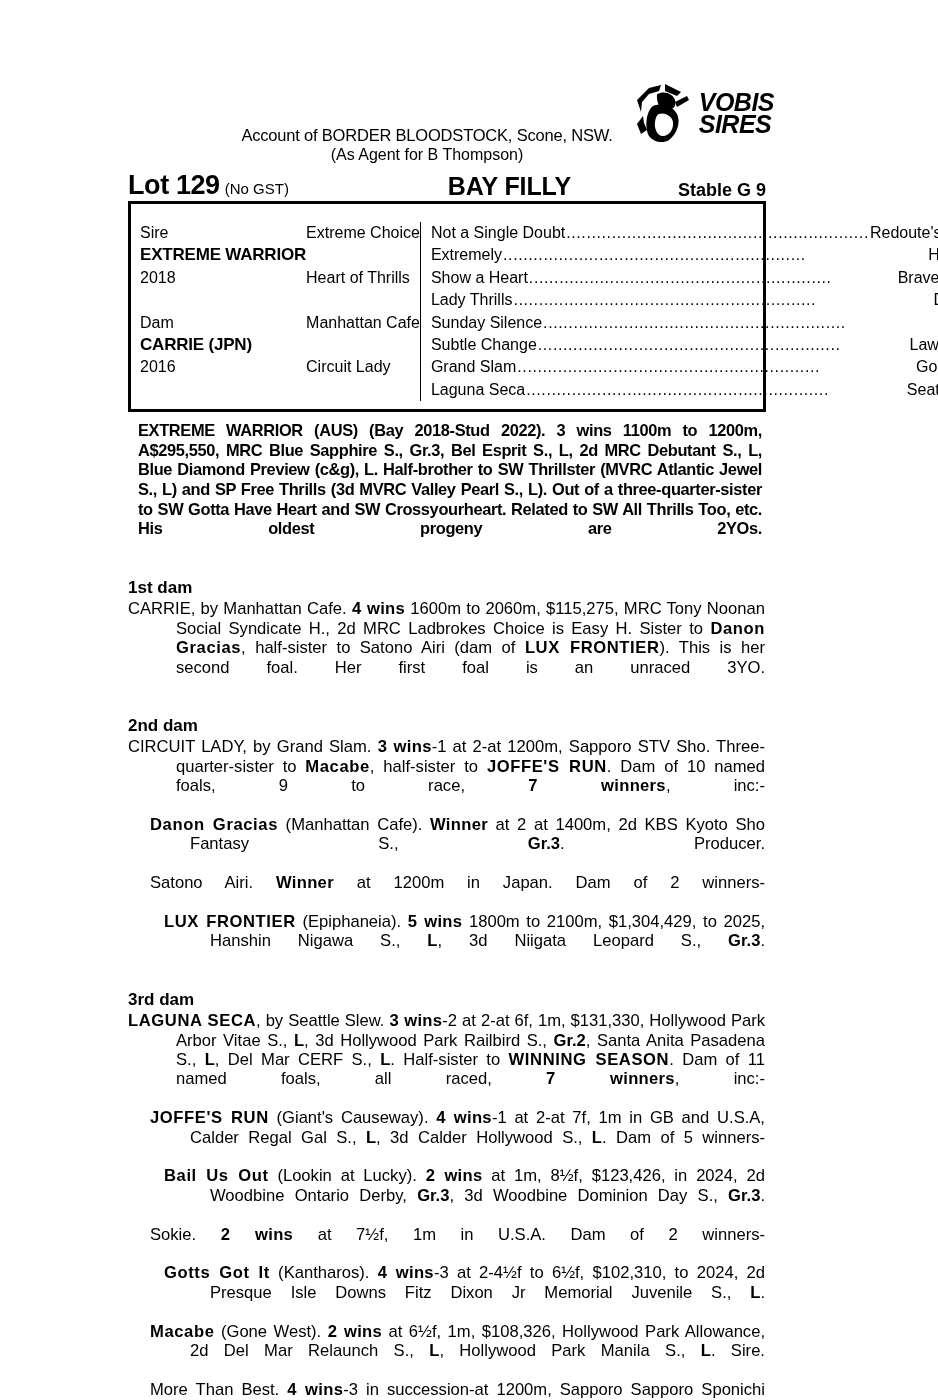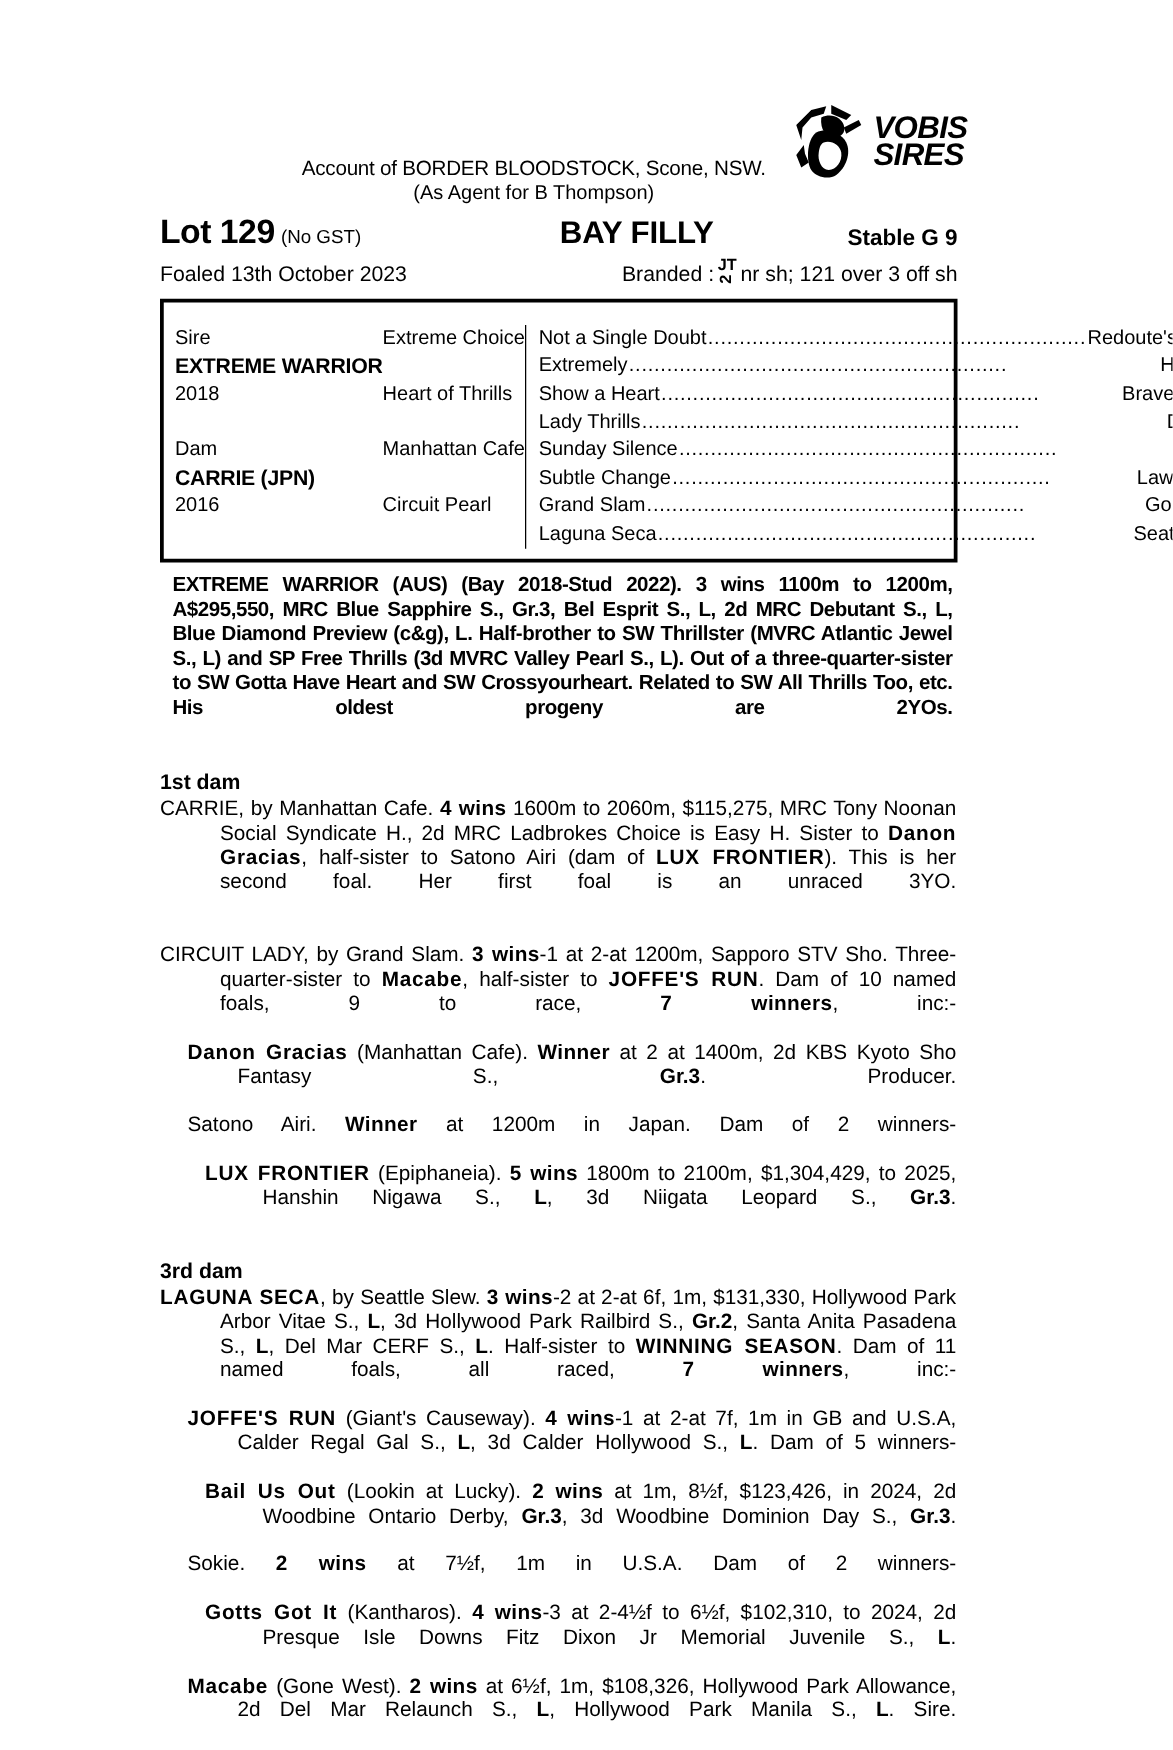--- a/index.html
+++ b/index.html
@@ -219,31 +219,20 @@
 
     <div class="lot-row">
       <div class="lot-left">
         <span class="lot-num">Lot 129</span>
         <span class="lot-gst">(No GST)</span>
       </div>
       <div class="lot-mid">BAY FILLY</div>
       <div class="lot-right">Stable G 9</div>
     </div>
 
-    <div class="foal-row">
-      <div>Foaled 13th October 2023</div>
-      <div class="brand-group">
-        <span>Branded :</span>
-        <span class="brand-sym">
-          <span class="b1">JT</span>
-          <span class="b2">2</span>
-        </span>
-        <span>nr sh; 121 over 3 off sh</span>
-      </div>
-    </div>
   </div>
 
   <div class="ped-table">
     <div class="ped-col-left">
       <div class="ped-line">Sire</div>
       <div class="ped-line b">EXTREME WARRIOR</div>
       <div class="ped-line">2018</div>
       <div class="ped-line blank">&nbsp;</div>
       <div class="ped-line">Dam</div>
       <div class="ped-line b">CARRIE (JPN)</div>
@@ -251,21 +240,21 @@
       <div class="ped-line blank">&nbsp;</div>
     </div>
 
     <div class="ped-col-mid">
       <div class="ped-line">Extreme Choice</div>
       <div class="ped-line blank">&nbsp;</div>
       <div class="ped-line">Heart of Thrills</div>
       <div class="ped-line blank">&nbsp;</div>
       <div class="ped-line">Manhattan Cafe</div>
       <div class="ped-line blank">&nbsp;</div>
-      <div class="ped-line">Circuit Pearl</div>
+      <div class="ped-line">Circuit Lady</div>
       <div class="ped-line blank">&nbsp;</div>
     </div>
 
     <div class="ped-col-right" id="third-gen-col">
         <div class="dots-row">
           <span class="lt">Not a Single Doubt</span>
           <span class="dots">............................................................</span>
           <span class="rt">Redoute's Choice</span>
         </div>
         <div class="dots-row">
@@ -306,20 +295,21 @@
   </div>
 
   <div class="sire-summary">EXTREME WARRIOR (AUS) (Bay 2018-Stud 2022). 3 wins 1100m to 1200m, A$295,550, MRC Blue Sapphire S., Gr.3, Bel Esprit S., L, 2d MRC Debutant S., L, Blue Diamond Preview (c&amp;g), L. Half-brother to SW Thrillster (MVRC Atlantic Jewel S., L) and SP Free Thrills (3d MVRC Valley Pearl S., L). Out of a three-quarter-sister to SW Gotta Have Heart and SW Crossyourheart. Related to SW All Thrills Too, etc. His oldest progeny are 2YOs.</div>
 
   <div id="dams-container">
       <div class="dam-section">
         <div class="dam-heading">1st dam</div>
         <p class="entry lvl0"><span>CARRIE, by Manhattan Cafe. </span><b class="w">4 wins</b><span> 1600m to 2060m, $115,275, MRC Tony Noonan Social Syndicate H., 2d MRC Ladbrokes Choice is Easy H. Sister to </span><b class="sn">Danon Gracias</b><span>, half-sister to Satono Airi (dam of </span><b class="sn">LUX FRONTIER</b><span>). This is her second foal. Her first foal is an unraced 3YO.</span></p>
       </div>
       <div class="dam-section">
+        <div class="dam-heading">2nd dam</div>
         <p class="entry lvl0"><span>CIRCUIT LADY, by Grand Slam. </span><b class="w">3 wins</b><span>-1 at 2-at 1200m, Sapporo STV Sho. Three-quarter-sister to </span><b class="sn">Macabe</b><span>, half-sister to </span><b class="sn">JOFFE'S RUN</b><span>. Dam of 10 named foals, 9 to race, </span><b class="w">7 winners</b><span>, inc:-</span></p>
         <p class="entry lvl1"><b class="sn">Danon Gracias</b><span> (Manhattan Cafe). </span><b class="w">Winner</b><span> at 2 at 1400m, 2d KBS Kyoto Sho Fantasy S., </span><b class="g">Gr.3</b><span>. Producer.</span></p>
         <p class="entry lvl1"><span>Satono Airi. </span><b class="w">Winner</b><span> at 1200m in Japan. Dam of 2 winners-</span></p>
         <p class="entry lvl2"><b class="sn">LUX FRONTIER</b><span> (Epiphaneia). </span><b class="w">5 wins</b><span> 1800m to 2100m, $1,304,429, to 2025, Hanshin Nigawa S., </span><b class="g">L</b><span>, 3d Niigata Leopard S., </span><b class="g">Gr.3</b><span>.</span></p>
       </div>
       <div class="dam-section">
         <div class="dam-heading">3rd dam</div>
         <p class="entry lvl0"><b class="sn">LAGUNA SECA</b><span>, by Seattle Slew. </span><b class="w">3 wins</b><span>-2 at 2-at 6f, 1m, $131,330, Hollywood Park Arbor Vitae S., </span><b class="g">L</b><span>, 3d Hollywood Park Railbird S., </span><b class="g">Gr.2</b><span>, Santa Anita Pasadena S., </span><b class="g">L</b><span>, Del Mar CERF S., </span><b class="g">L</b><span>. Half-sister to </span><b class="sn">WINNING SEASON</b><span>. Dam of 11 named foals, all raced, </span><b class="w">7 winners</b><span>, inc:-</span></p>
         <p class="entry lvl1"><b class="sn">JOFFE'S RUN</b><span> (Giant's Causeway). </span><b class="w">4 wins</b><span>-1 at 2-at 7f, 1m in GB and U.S.A, Calder Regal Gal S., </span><b class="g">L</b><span>, 3d Calder Hollywood S., </span><b class="g">L</b><span>. Dam of 5 winners-</span></p>
         <p class="entry lvl2"><b class="sn">Bail Us Out</b><span> (Lookin at Lucky). </span><b class="w">2 wins</b><span> at 1m, 8½f, $123,426, in 2024, 2d Woodbine Ontario Derby, </span><b class="g">Gr.3</b><span>, 3d Woodbine Dominion Day S., </span><b class="g">Gr.3</b><span>.</span></p>

